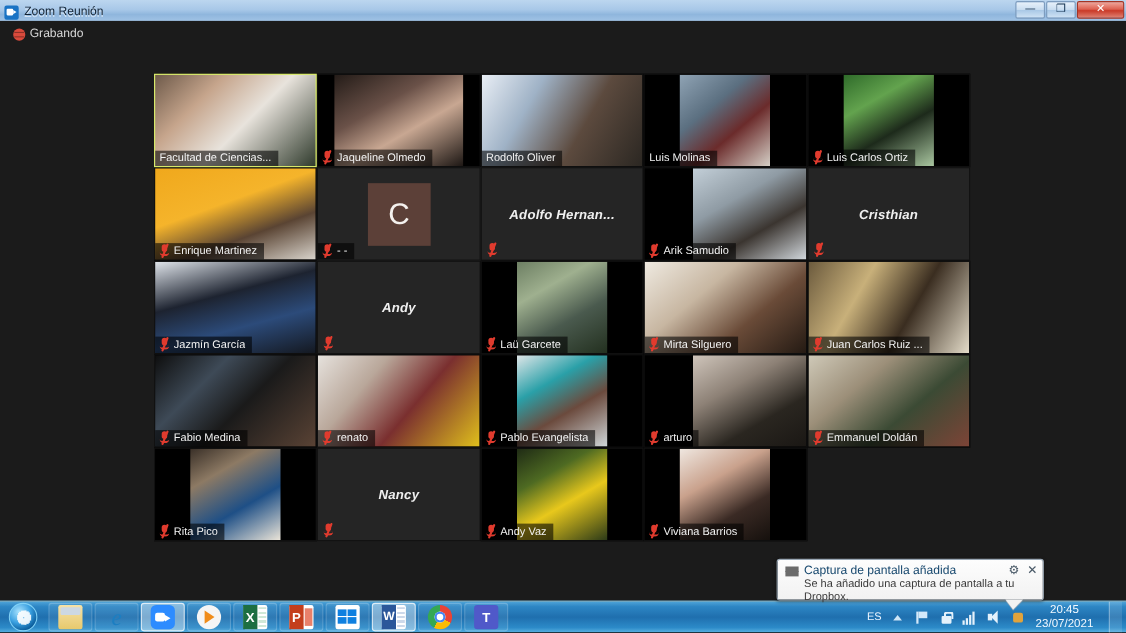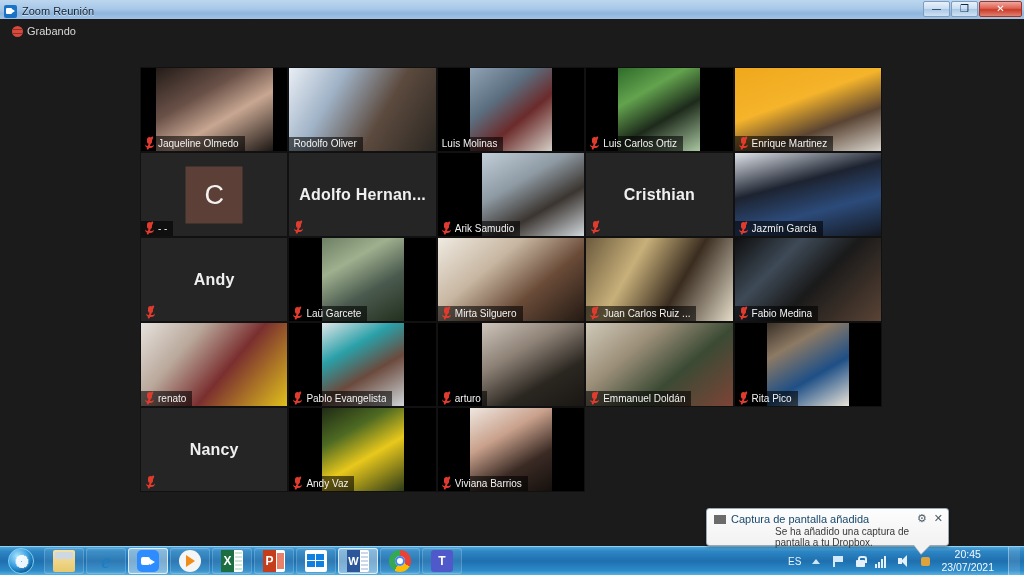--- a/index.html
+++ b/index.html
@@ -111,21 +111,21 @@
   }
   .mic .slash{
     position:absolute; left:4px; top:-1px; width:2px; height:14px;
     background:#e03b2e; transform: rotate(22deg); border-radius:1px;
   }
   .namebar.corner { background: transparent; padding-left: 5px; padding-bottom: 3px; }
 
   .centername {
     position: absolute; inset: 0;
     display: flex; align-items: center; justify-content: center;
-    font-size: 16px; color: #f0f0f0; font-weight: 600; letter-spacing: .2px;
+    font-size: 12px; color: #f0f0f0; font-weight: 600; letter-spacing: .2px; font-style: italic;
   }
   .avatar {
     position: absolute; left: 50%; top: 50%; transform: translate(-50%,-50%);
     width: 57px; height: 57px;
     display: flex; align-items: center; justify-content: center;
     color: #f4f1ee; font-size: 27px; font-weight: 400;
   }
 
   
   #toast {
@@ -141,21 +141,21 @@
     border-top: 9px solid #f2f2f2;
     filter: drop-shadow(0 1px 0 #9aa7b4);
   }
   #toast .t-head { display:flex; align-items:center; gap:5px; padding: 4px 6px 0 7px; }
   #toast .db-icon { width: 12px; height: 11px; position: relative; flex:0 0 auto; }
   #toast .db-icon span{
     position:absolute; width:6px; height:5px; background:#6b6b6b;
     transform: skewX(0deg);
   }
   #toast .t-title { font-size: 11px; color: #17486e; }
-  #toast .t-body { font-size: 10px; color: #3a3a3a; padding: 1px 8px 0 24px; margin-left: 44px; }
+  #toast .t-body { font-size: 10px; color: #3a3a3a; padding: 1px 8px 0 24px; }
   #toast .t-ctrl { position: absolute; right: 5px; top: 3px; display:flex; gap:7px; color:#4a5a68; font-size:11px; }
 
   
   #taskbar {
     position: absolute; left: 0; bottom: 0; width: 1024px; height: 29px;
     background: linear-gradient(180deg,#4ea3d8 0%,#2d86c4 16%,#1f6fae 50%,#2c8ac8 84%,#58b0e0 100%);
     border-top: 1px solid #8fd2f3;
     display: flex; align-items: center;
     z-index: 30;
   }
@@ -243,20 +243,26 @@
   </div>
 
   <div id="app">
 
     <div id="recording">
       <div id="rec-dot"></div>
       <div id="rec-label">Grabando</div>
     </div>
 
     <div id="grid">
+        <div class="tile black active">
+          <div class="vid" style="background: linear-gradient(135deg, rgb(110, 90, 74) 0%, rgb(198, 165, 140) 28%, rgb(232, 227, 220) 55%, rgb(47, 58, 44) 100%);"></div>
+          <div class="namebar">
+            <span class="nm">Facultad de Ciencias...</span>
+          </div>
+        </div>
         <div class="tile black">
           <div class="vid inset-wide" style="background: linear-gradient(150deg, rgb(36, 28, 24) 0%, rgb(106, 81, 72) 35%, rgb(200, 167, 146) 60%, rgb(29, 23, 20) 100%);"></div>
           <div class="namebar">
             <span class="mic">
               <span class="slash"></span>
             </span>
             <span class="nm">Jaqueline Olmedo</span>
           </div>
         </div>
         <div class="tile black">

